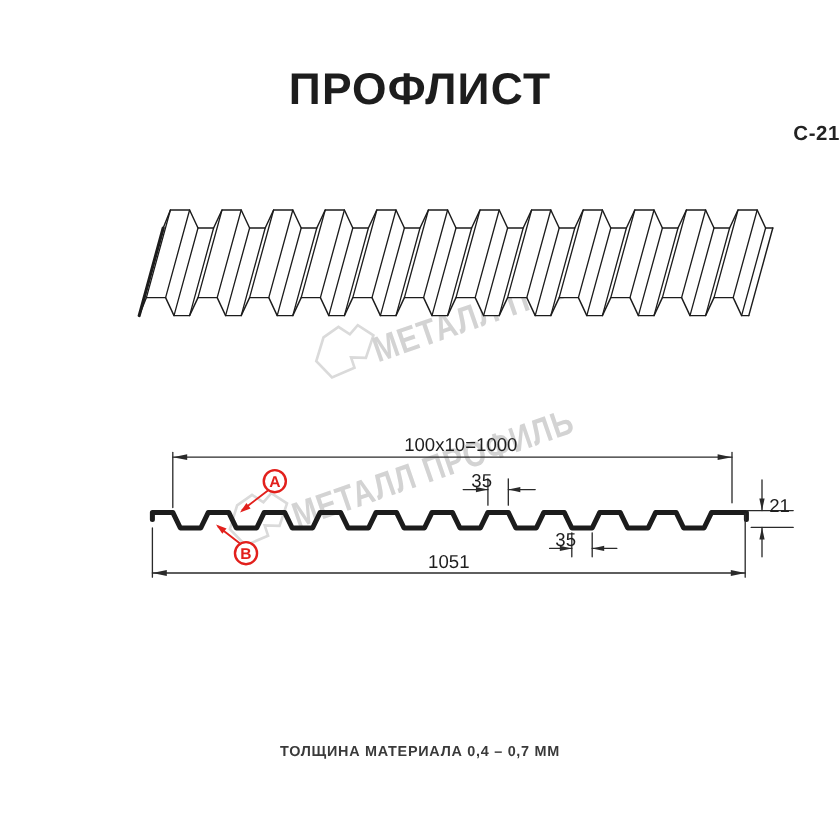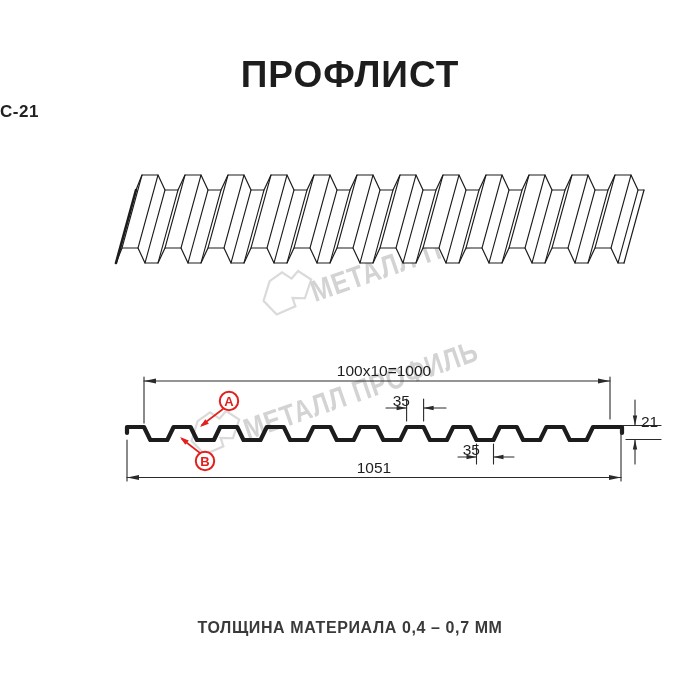--- a/index.html
+++ b/index.html
@@ -1,23 +1,23 @@
 <!DOCTYPE html>
 <html><head>
 <meta charset="utf-8">
 <style>
   html,body{margin:0;padding:0;background:#ffffff;}
   .page{position:relative;width:700px;height:700px;background:#ffffff;overflow:hidden;
         font-family:"Liberation Sans", sans-serif;padding-left:32px;}
   .title{position:absolute;top:54px;left:0;width:700px;text-align:center;
          font-size:37px;font-weight:800;letter-spacing:1px;color:#1d1d1d;}
-  .subtitle{position:absolute;top:102px;left:0;width:700px;text-align:left;
+  .subtitle{position:absolute;top:102px;left:0;width:700px;text-align:right;
          font-size:17px;font-weight:600;letter-spacing:.5px;color:#222;}
   .caption{position:absolute;top:619px;left:0;width:700px;text-align:center;
-         font-size:16px;font-weight:700;letter-spacing:.6px;color:#3a3a3a;}
+         font-size:12px;font-weight:700;letter-spacing:.6px;color:#3a3a3a;}
   svg text{font-family:"Liberation Sans", sans-serif;}
   .dimtxt{fill:#1e1e1e;font-size:15.5px;}
   .marktxt{fill:#e2201c;font-size:13px;font-weight:bold;}
   .wmtxt{fill:#d3d3d3;font-size:30px;font-weight:bold;letter-spacing:1px;}
 </style>
 </head>
 <body>
 
 <div class="page">
 

